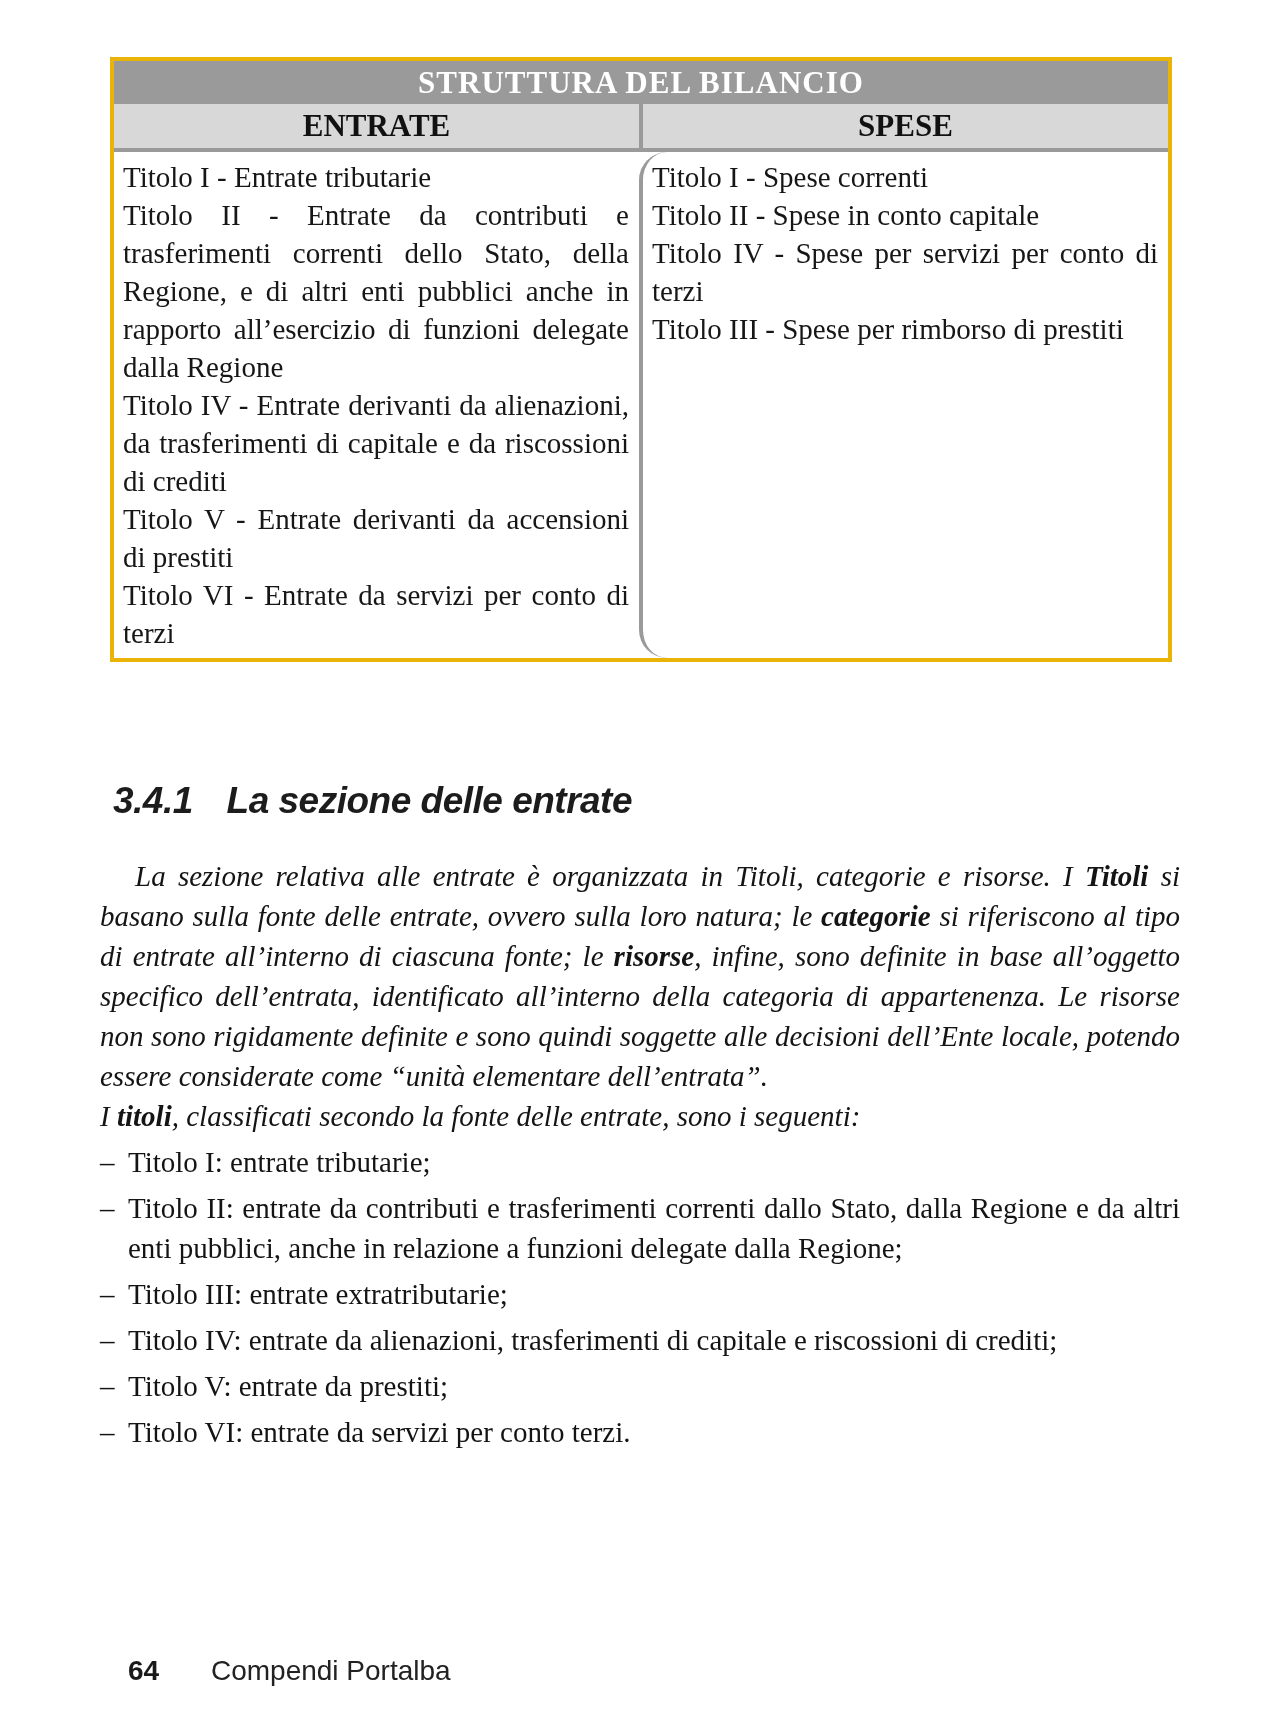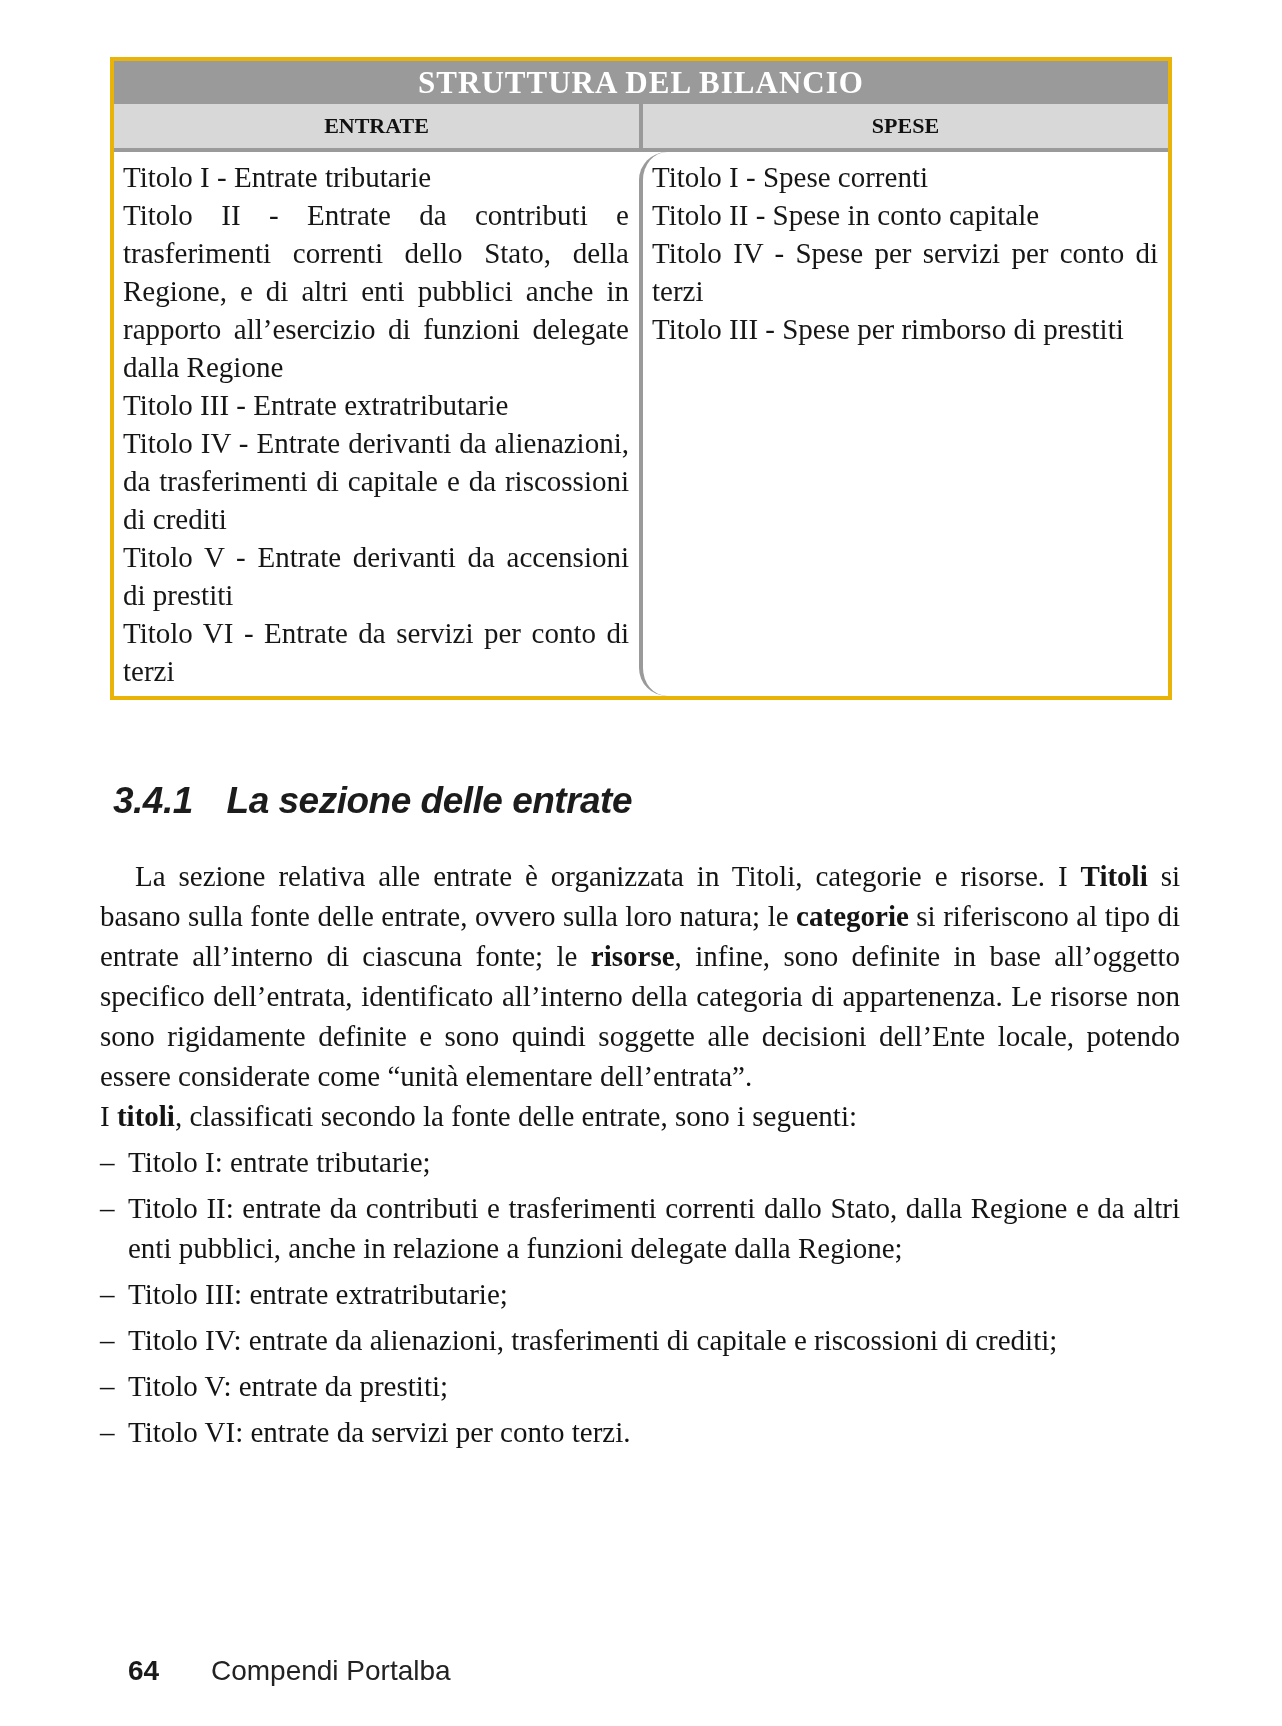--- a/index.html
+++ b/index.html
@@ -13,21 +13,21 @@
     position:absolute;left:110px;top:57px;width:1062px;
     border:4px solid #eab308;box-sizing:border-box;background:#ffffff;
   }
   .t-title{
     background:#9a9a9a;color:#ffffff;text-align:center;
     font-weight:bold;font-size:31px;height:43px;line-height:43px;
     letter-spacing:1px;
   }
   .t-headrow{display:flex;background:#d8d8d8;border-bottom:4px solid #9a9a9a;}
   .t-head{
-    flex:1 1 0;text-align:center;font-weight:bold;font-size:22px;
+    flex:1 1 0;text-align:center;font-weight:bold;font-size:31px;
     height:44px;line-height:44px;color:#111111;
   }
   .t-head + .t-head{border-left:4px solid #9a9a9a;}
   .t-body{display:flex;align-items:stretch;background:#ffffff;}
   .t-cell{
     flex:1 1 0;padding:6px 10px 6px 9px;font-size:29px;line-height:38px;
     text-align:justify;hyphens:auto;-webkit-hyphens:auto;box-sizing:border-box;
   }
   .t-cell + .t-cell{border-left:4px solid #9a9a9a;border-radius:28px;}
 
@@ -37,21 +37,21 @@
     font-family:"Liberation Sans", sans-serif;font-style:italic;font-weight:bold;
     font-size:37px;color:#1c1c1c;white-space:nowrap;letter-spacing:-0.5px;
   }
   .section-heading .sec-num{margin-right:24px;}
 
   
   .body-text{
     position:absolute;left:100px;top:856px;width:1080px;
     font-size:29px;line-height:40px;text-align:justify;color:#141414;
   }
-  .para{margin:0;}
+  .para{margin:0;font-style:italic;}
   .para.indent{text-indent:35px;}
   .para b, .t-cell b{font-weight:bold;}
   .list{margin-top:0;}
   .list-item{position:relative;padding-left:28px;margin-top:6px;text-align:justify;}
   .list-item .dash{position:absolute;left:0;top:0;}
 
   
   .footer{
     position:absolute;left:128px;top:1652px;
     font-family:"Liberation Sans", sans-serif;font-size:28px;line-height:38px;
@@ -68,21 +68,20 @@
   <div class="budget-table">
     <div class="t-title">STRUTTURA DEL BILANCIO</div>
     <div class="t-headrow">
       <div class="t-head">ENTRATE</div>
       <div class="t-head">SPESE</div>
     </div>
     <div class="t-body">
       <div class="t-cell">
         <div class="t-item">Titolo I - Entrate tributarie</div>
         <div class="t-item">Titolo II - Entrate da contributi e trasferimenti correnti dello Stato, della Regione, e di altri enti pubblici anche in rapporto all’esercizio di funzioni delegate dalla Regione</div>
-        <div class="t-item">Titolo III - Entrate extratributarie</div>
         <div class="t-item">Titolo IV - Entrate derivanti da alienazioni, da trasferimenti di capitale e da riscossioni di crediti</div>
         <div class="t-item">Titolo V - Entrate derivanti da accensioni di prestiti</div>
         <div class="t-item">Titolo VI - Entrate da servizi per conto di terzi</div>
       </div>
       <div class="t-cell">
         <div class="t-item">Titolo I - Spese correnti</div>
         <div class="t-item">Titolo II - Spese in conto capitale</div>
         <div class="t-item">Titolo IV - Spese per servizi per conto di terzi</div>
         <div class="t-item">Titolo III - Spese per rimborso di prestiti</div>
       </div>

